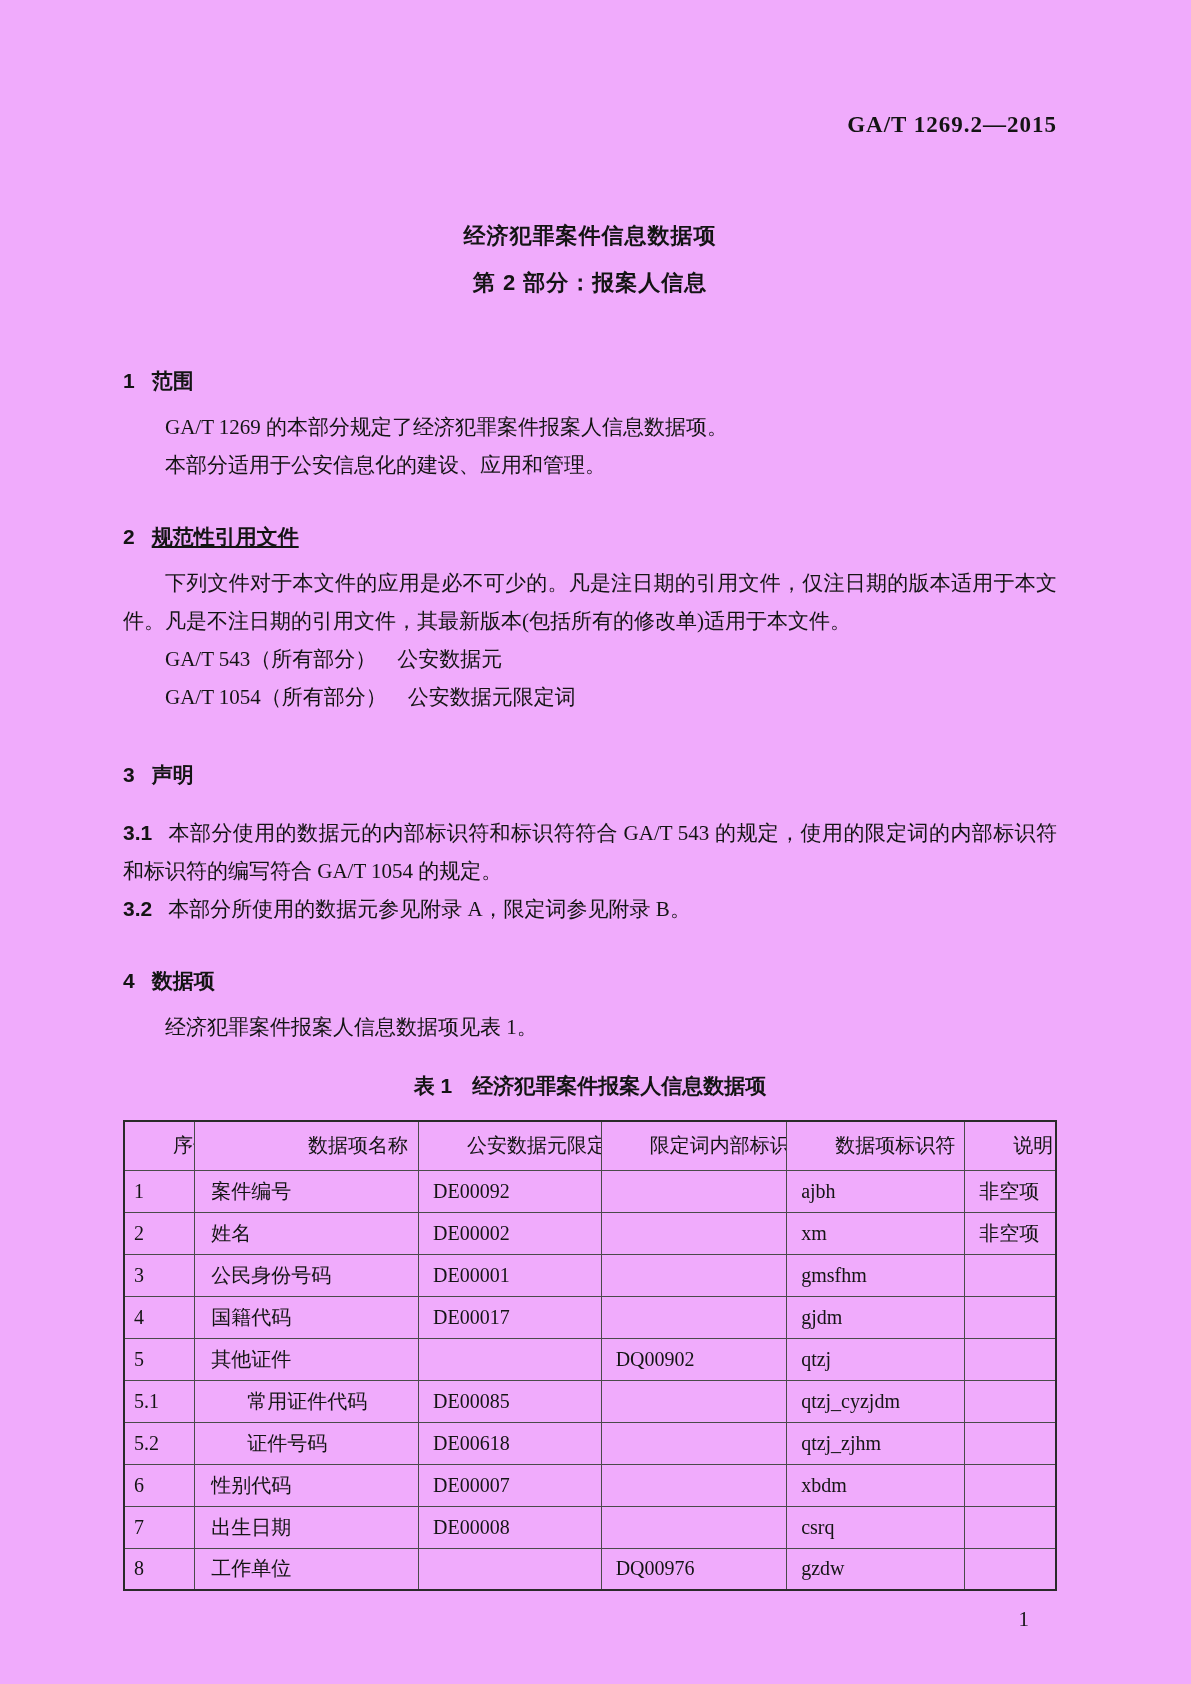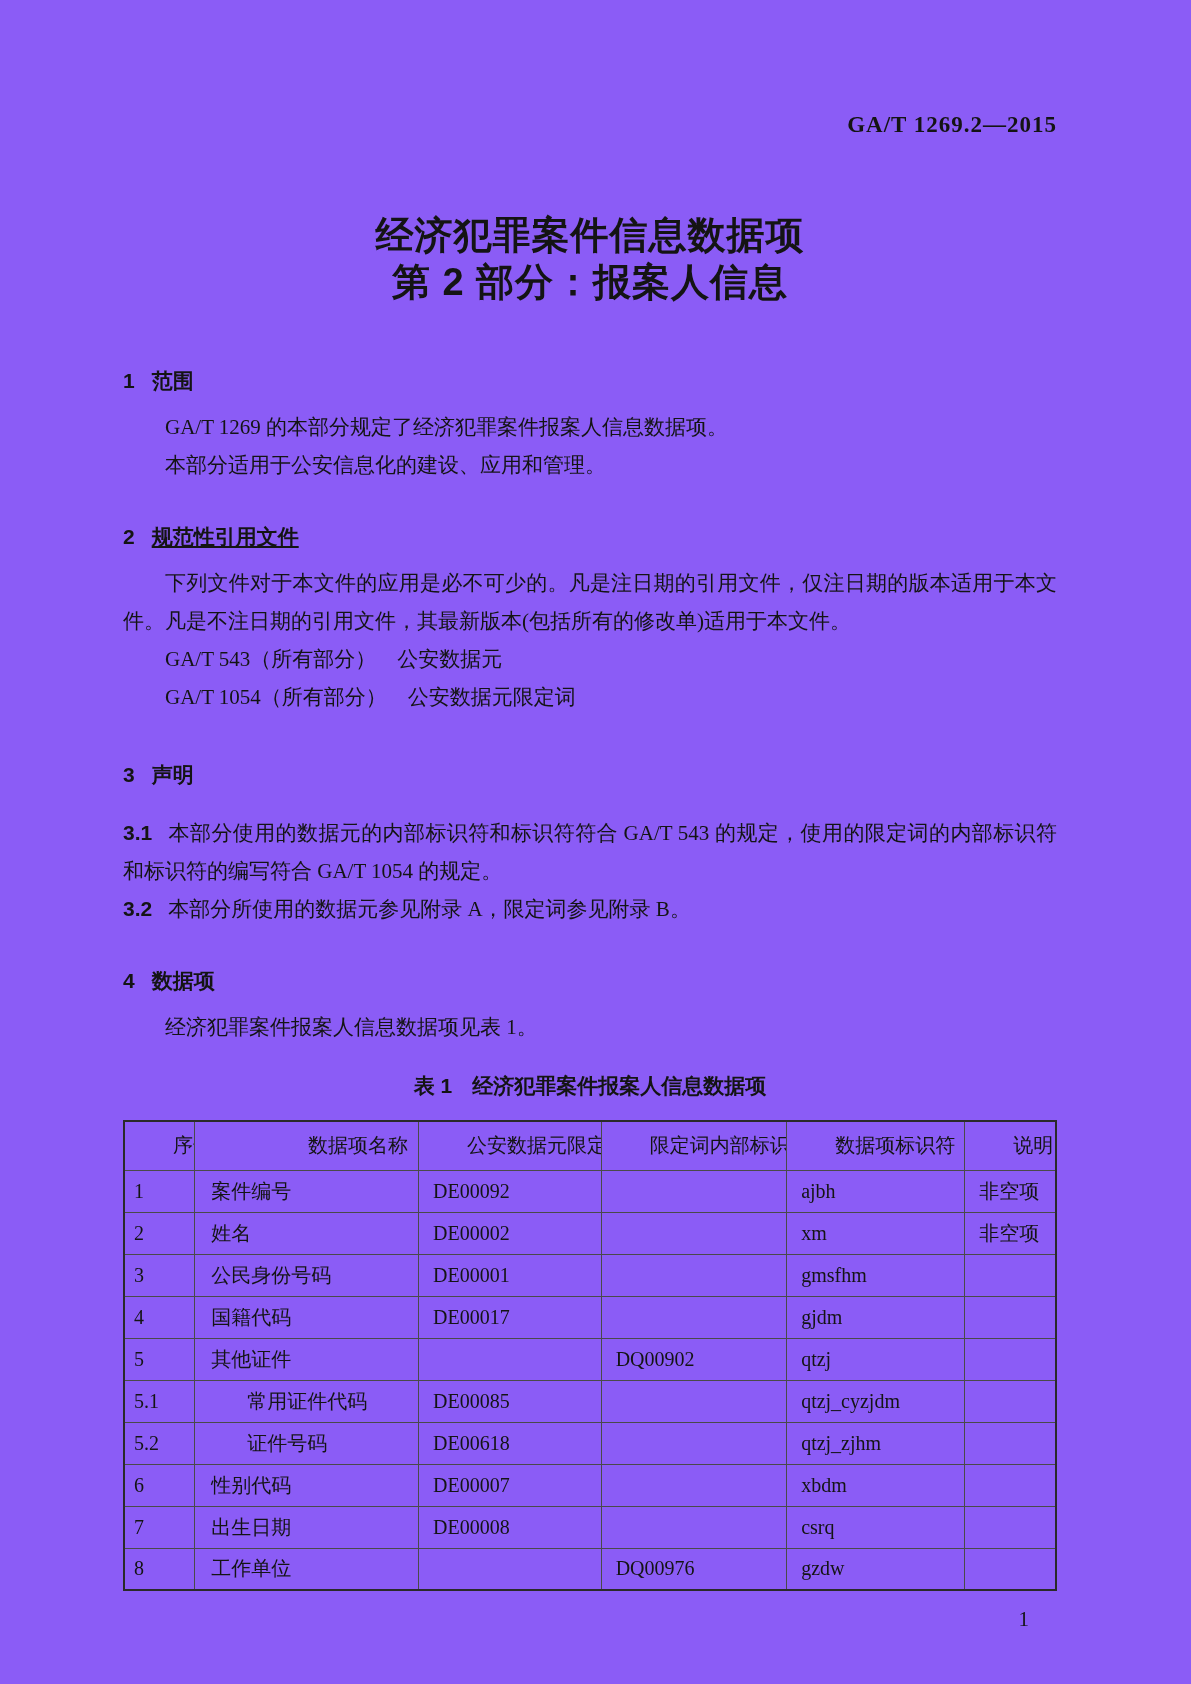--- a/index.html
+++ b/index.html
@@ -3,37 +3,37 @@
 <meta charset="utf-8">
 <style>
   * { margin: 0; padding: 0; box-sizing: border-box; }
   html, body { background: #e8e8e8; }
   body { font-family: "Liberation Serif", "DejaVu Serif", serif; color: #141414; }
   .page {
     position: relative;
     width: 1191px;
     height: 1684px;
     margin: 0 auto;
-    background: #8b5cf6;
+    background: #f0abfc;
     padding: 112px 134px 0 123px;
     overflow: hidden;
   }
   .doc-header {
     text-align: right;
     font-size: 23px;
     font-weight: bold;
     letter-spacing: 1px;
     font-family: "Liberation Serif", "DejaVu Serif", serif;
   }
   .doc-title {
     margin-top: 74px;
     text-align: center;
     font-family: "Liberation Sans", "DejaVu Sans", sans-serif;
     font-weight: bold;
-    font-size: 38px;
+    font-size: 22px;
     line-height: 47px;
     letter-spacing: 1px;
   }
   .doc-title span { display: block; }
   .sec-heading {
     font-family: "Liberation Sans", "DejaVu Sans", sans-serif;
     font-weight: bold;
     font-size: 21px;
     line-height: 26px;
   }

